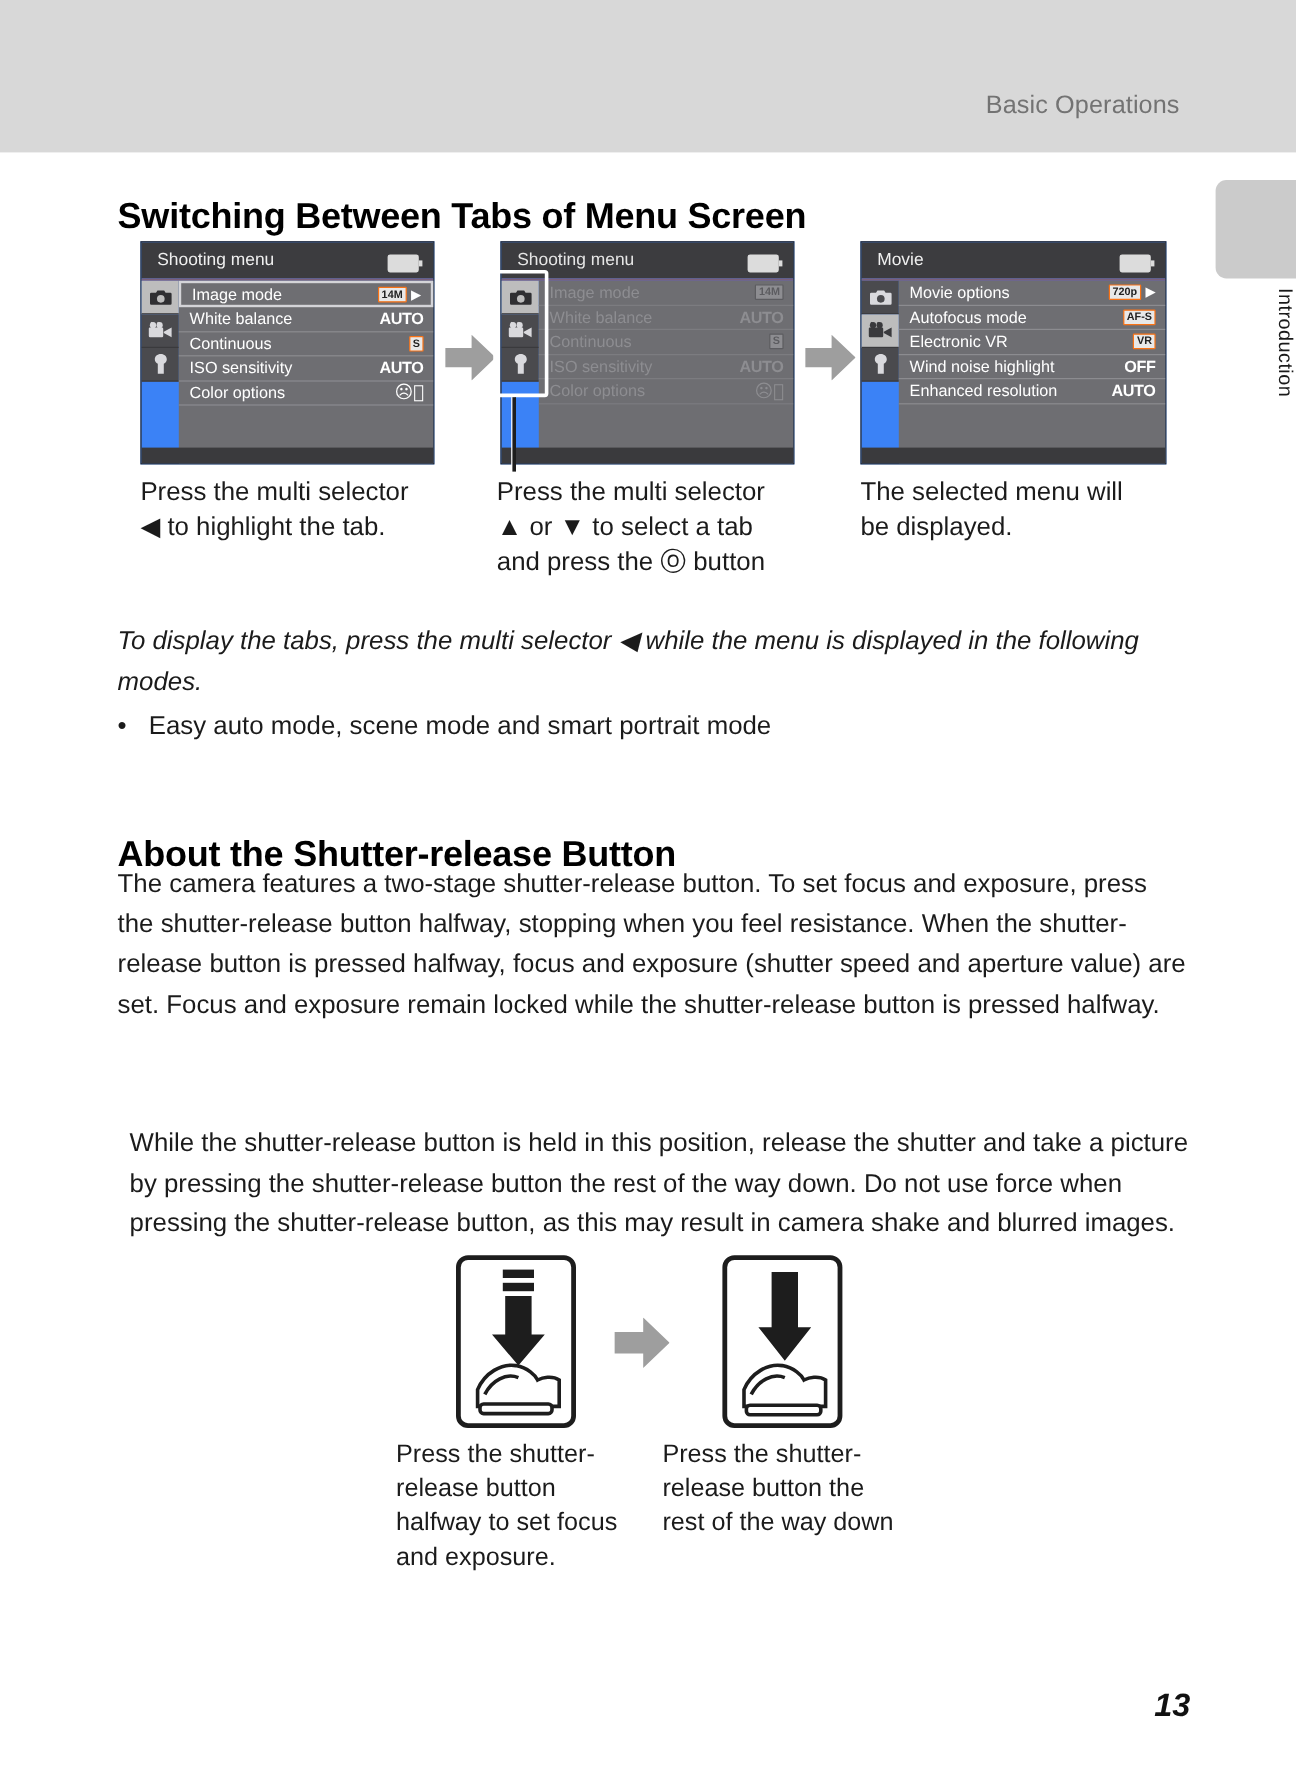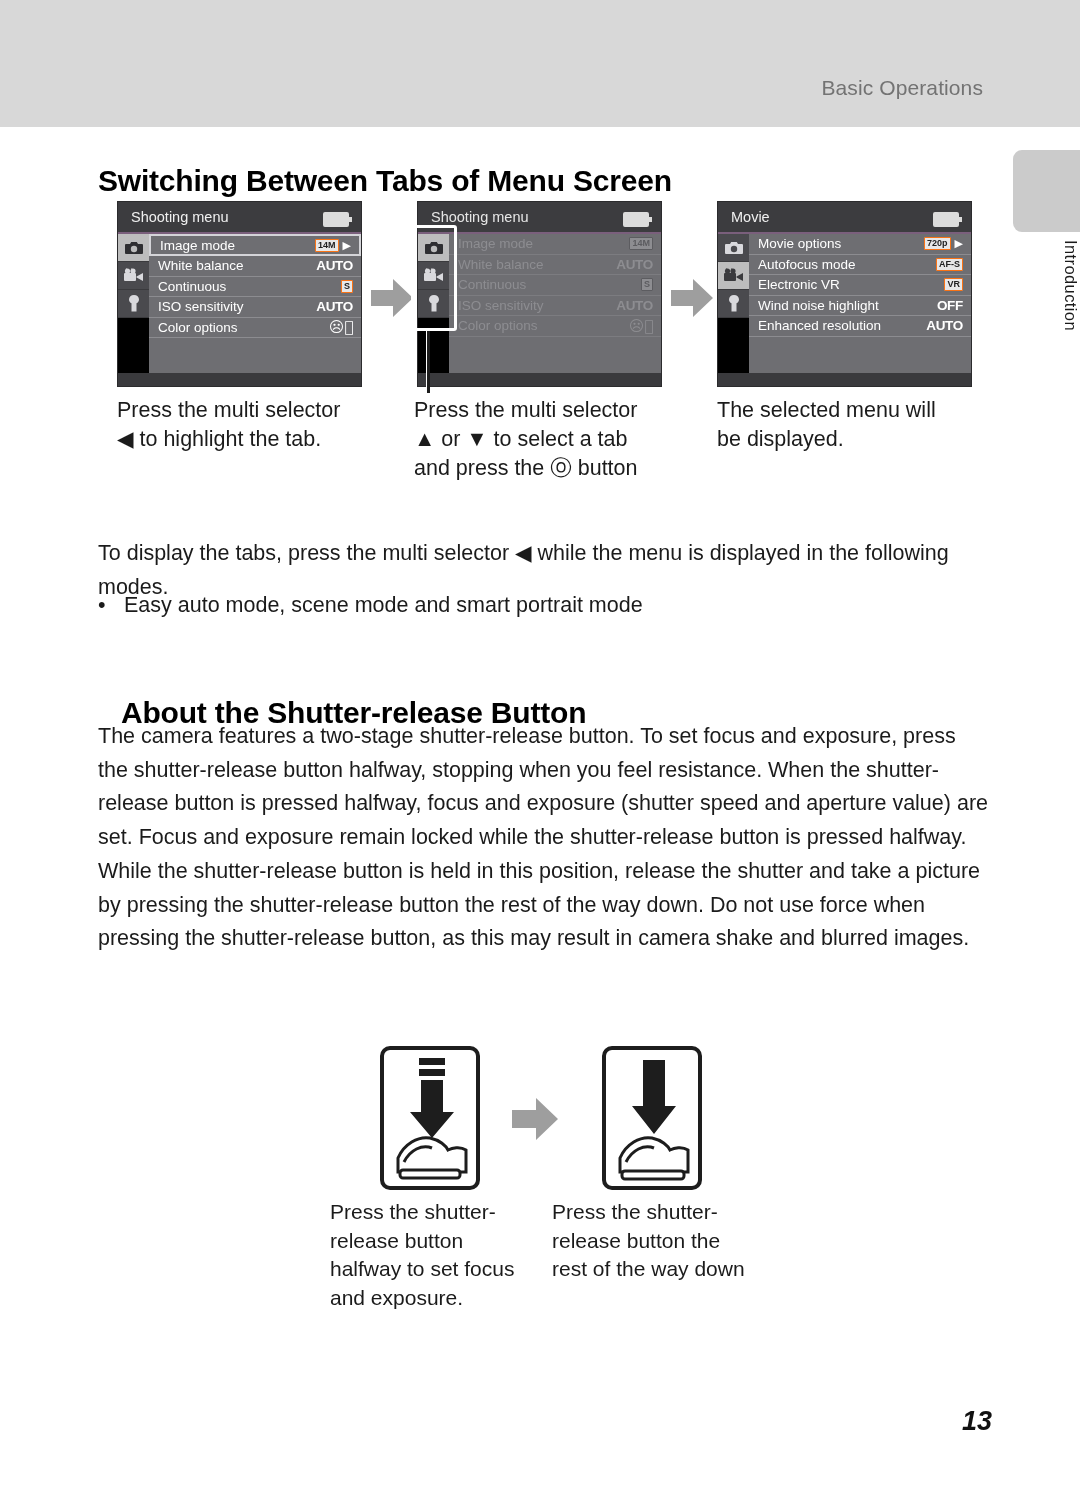--- a/index.html
+++ b/index.html
@@ -32,39 +32,39 @@
     writing-mode:vertical-rl;text-orientation:mixed;
     letter-spacing:.4px;
   }
   
   .h1{
     position:absolute;left:98px;
     font-size:30px;font-weight:bold;color:#000;
     letter-spacing:-.2px;white-space:nowrap;
   }
   #heading-tabs{top:144px;}
-  #heading-shutter{top:676px;margin-left:23px;}
+  #heading-shutter{top:676px;}
 
   
   .body-p{
     position:absolute;left:98px;width:890px;
     font-size:21.5px;line-height:33.5px;color:#1b1b1b;
   }
   .bullet-row{
     position:absolute;left:98px;width:890px;
     font-size:21.5px;line-height:33.5px;color:#1b1b1b;
   }
   .bullet-row .dot{
     display:inline-block;width:26px;
   }
 
   
   .cam{
     position:absolute;
-    background:#000000;
+    background:#3b82f6;
     border:1px solid #2b2b2d;
     box-sizing:border-box;
     text-decoration:underline;
   }
   .cam-title{
     position:absolute;left:0;top:0;right:0;height:30px;
     background:#3c3c3f;
     color:#f0f0f0;font-size:14.5px;
     display:flex;align-items:center;
     padding-left:13px;box-sizing:border-box;
@@ -389,28 +389,28 @@
 <div class="cap" id="cap2" style="left:414px;top:396px;width:290px;">
     <div>Press the multi selector</div>
     <div>▲ or ▼ to select a tab</div>
     <div>and press the ⓞ button</div>
   </div>
 <div class="cap" id="cap3" style="left:717px;top:396px;width:275px;">
     <div>The selected menu will</div>
     <div>be displayed.</div>
   </div>
 
-<div class="body-p" id="p-tabs" style="top:537px;">To display the tabs, press the multi selector ◀ while the menu is displayed in the following modes.</div>
+<div class="body-p" id="p-tabs" style="top:518px;font-style:italic;">To display the tabs, press the multi selector ◀ while the menu is displayed in the following modes.</div>
 <div class="bullet-row" id="b-tabs" style="top:589px;">
   <span class="dot">•</span><span>Easy auto mode, scene mode and smart portrait mode</span>
 </div>
 
 <h1 class="h1" id="heading-shutter">About the Shutter-release Button</h1>
 <div class="body-p" id="p-sh1" style="top:720px;">The camera features a two-stage shutter-release button. To set focus and exposure, press the shutter-release button halfway, stopping when you feel resistance. When the shutter-release button is pressed halfway, focus and exposure (shutter speed and aperture value) are set. Focus and exposure remain locked while the shutter-release button is pressed halfway.</div>
-<div class="body-p" id="p-sh2" style="top:855px;">While the shutter-release button is held in this position, release the shutter and take a picture by pressing the shutter-release button the rest of the way down. Do not use force when pressing the shutter-release button, as this may result in camera shake and blurred images.</div>
+<div class="body-p" id="p-sh2" style="top:936px;margin-left:10px;">While the shutter-release button is held in this position, release the shutter and take a picture by pressing the shutter-release button the rest of the way down. Do not use force when pressing the shutter-release button, as this may result in camera shake and blurred images.</div>
 
 <div class="fig" id="fig1" style="left:380px;top:1046px;width:100px;height:144px;">
   <svg width="92" height="136" viewBox="0 0 92 136">
     <rect x="35" y="8" width="26" height="7" fill="#1d1d1d"></rect>
     <rect x="35" y="19" width="26" height="7" fill="#1d1d1d"></rect>
     <path d="M37 30 L59 30 L59 62 L70 62 L48 88 L26 62 L37 62 Z" fill="#1d1d1d"></path>
     <path d="M14 108 C20 94 34 86 46 88 C56 90 62 96 64 100 C68 98 76 96 82 100 L82 122 L14 122 Z" fill="#ffffff" stroke="#1d1d1d" stroke-width="3"></path>
     <path d="M20 112 C26 100 38 94 48 98" fill="none" stroke="#1d1d1d" stroke-width="3"></path>
     <rect x="16" y="120" width="60" height="8" rx="3" fill="#fff" stroke="#1d1d1d" stroke-width="3"></rect>
   </svg>

